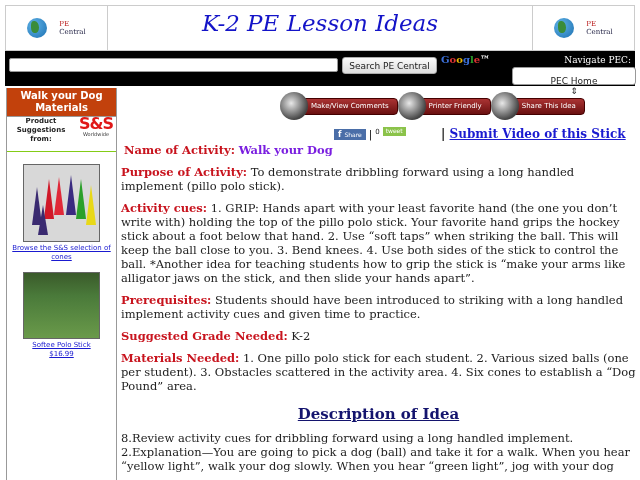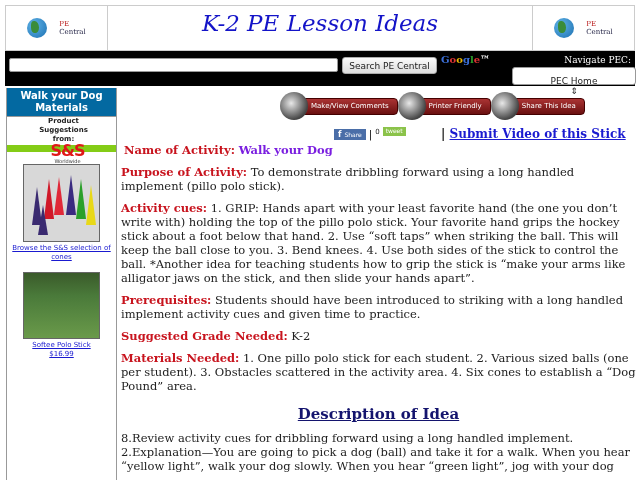--- a/index.html
+++ b/index.html
@@ -15,22 +15,22 @@
   .title-cell { flex: 1; display: flex; align-items: flex-start; justify-content: center; }
   .page-title { font-size: 23px; font-weight: normal; font-style: italic; color: #1414c8; margin-top: 4px; font-family: "DejaVu Serif", serif; }
   .searchbar { position: absolute; left: 5px; top: 51px; width: 630px; height: 35px; background: #000; }
   .search-input { position: absolute; left: 4px; top: 7px; width: 329px; height: 14px; border: 1px solid #999; border-radius: 2px; background: #fff; }
   .search-btn { position: absolute; left: 337px; top: 6px; width: 95px; height: 17px; border: 1px solid #aaa; border-radius: 3px; background: linear-gradient(#fafafa,#ddd); font-family: "DejaVu Sans", sans-serif; font-size: 9px; color: #222; display: flex; align-items: center; justify-content: center; }
   .google { position: absolute; left: 436px; top: 3px; font-size: 10px; font-family: "DejaVu Serif", serif; font-weight: bold; }
   .google span:nth-child(1){color:#3b6fd8}.google span:nth-child(2){color:#d33}.google span:nth-child(3){color:#e8b400}.google span:nth-child(4){color:#3b6fd8}.google span:nth-child(5){color:#2a9a2a}.google span:nth-child(6){color:#d33}
   .nav-label { position: absolute; right: 4px; top: 4px; font-size: 9px; color: #fff; font-family: "DejaVu Serif", serif; }
   .nav-select { position: absolute; left: 507px; top: 16px; width: 124px; height: 15px; background: #fff; border: 1px solid #999; border-radius: 3px; font-family: "DejaVu Sans", sans-serif; font-size: 9px; padding: 8px 5px; display: flex; justify-content: space-between; align-items: center; flex-direction: column; }
   .sidebar { position: absolute; left: 6px; top: 88px; width: 111px; height: 392px; border-left: 1px solid #999; border-right: 1px solid #999; background: #fff; }
-  .side-head { background: #0369a1; color: #fff; font-family: "DejaVu Sans", sans-serif; font-weight: bold; font-size: 10px; text-align: center; padding: 2px 0; line-height: 12px; height: 28px; }
-  .sugg { border-bottom: 7px solid #84cc16; border-top: 1px solid #999; height: 36px; display: flex; align-items: center; padding-left: 4px; flex-direction: column; }
+  .side-head { background: #c2410c; color: #fff; font-family: "DejaVu Sans", sans-serif; font-weight: bold; font-size: 10px; text-align: center; padding: 2px 0; line-height: 12px; height: 28px; }
+  .sugg { border-bottom: 1px solid #84cc16; border-top: 1px solid #999; height: 36px; display: flex; align-items: flex-start; padding-left: 4px; }
   .sugg-text { font-family: "DejaVu Sans", sans-serif; font-weight: bold; font-size: 7px; text-align: center; width: 60px; line-height: 9px; }
   .sas-logo { margin-left: 8px; text-align: center; }
   .sas-logo .sas { color: #e01818; font-weight: bold; font-family: "DejaVu Sans", sans-serif; font-size: 16px; line-height: 14px; letter-spacing: -1px; }
   .sas-logo .ww { font-size: 5px; font-family: "DejaVu Sans", sans-serif; color: #333; }
   .prod { text-align: center; margin-top: 12px; }
   .prod-img { width: 77px; height: 78px; margin: 0 auto; border: 1px solid #666; position: relative; overflow: hidden; }
   .cones { background: #d8d8d8; }
   .cone { position: absolute; width: 0; height: 0; border-left: 5px solid transparent; border-right: 5px solid transparent; }
   .field { background: linear-gradient(#3a5a2a 0%, #4a7a3a 35%, #6a9a4a 100%); height: 67px; width: 77px; }
   .prod-link { font-family: "DejaVu Sans", sans-serif; font-size: 7px; color: #1a1ad0; text-decoration: underline; line-height: 9px; display: block; margin-top: 2px; }

